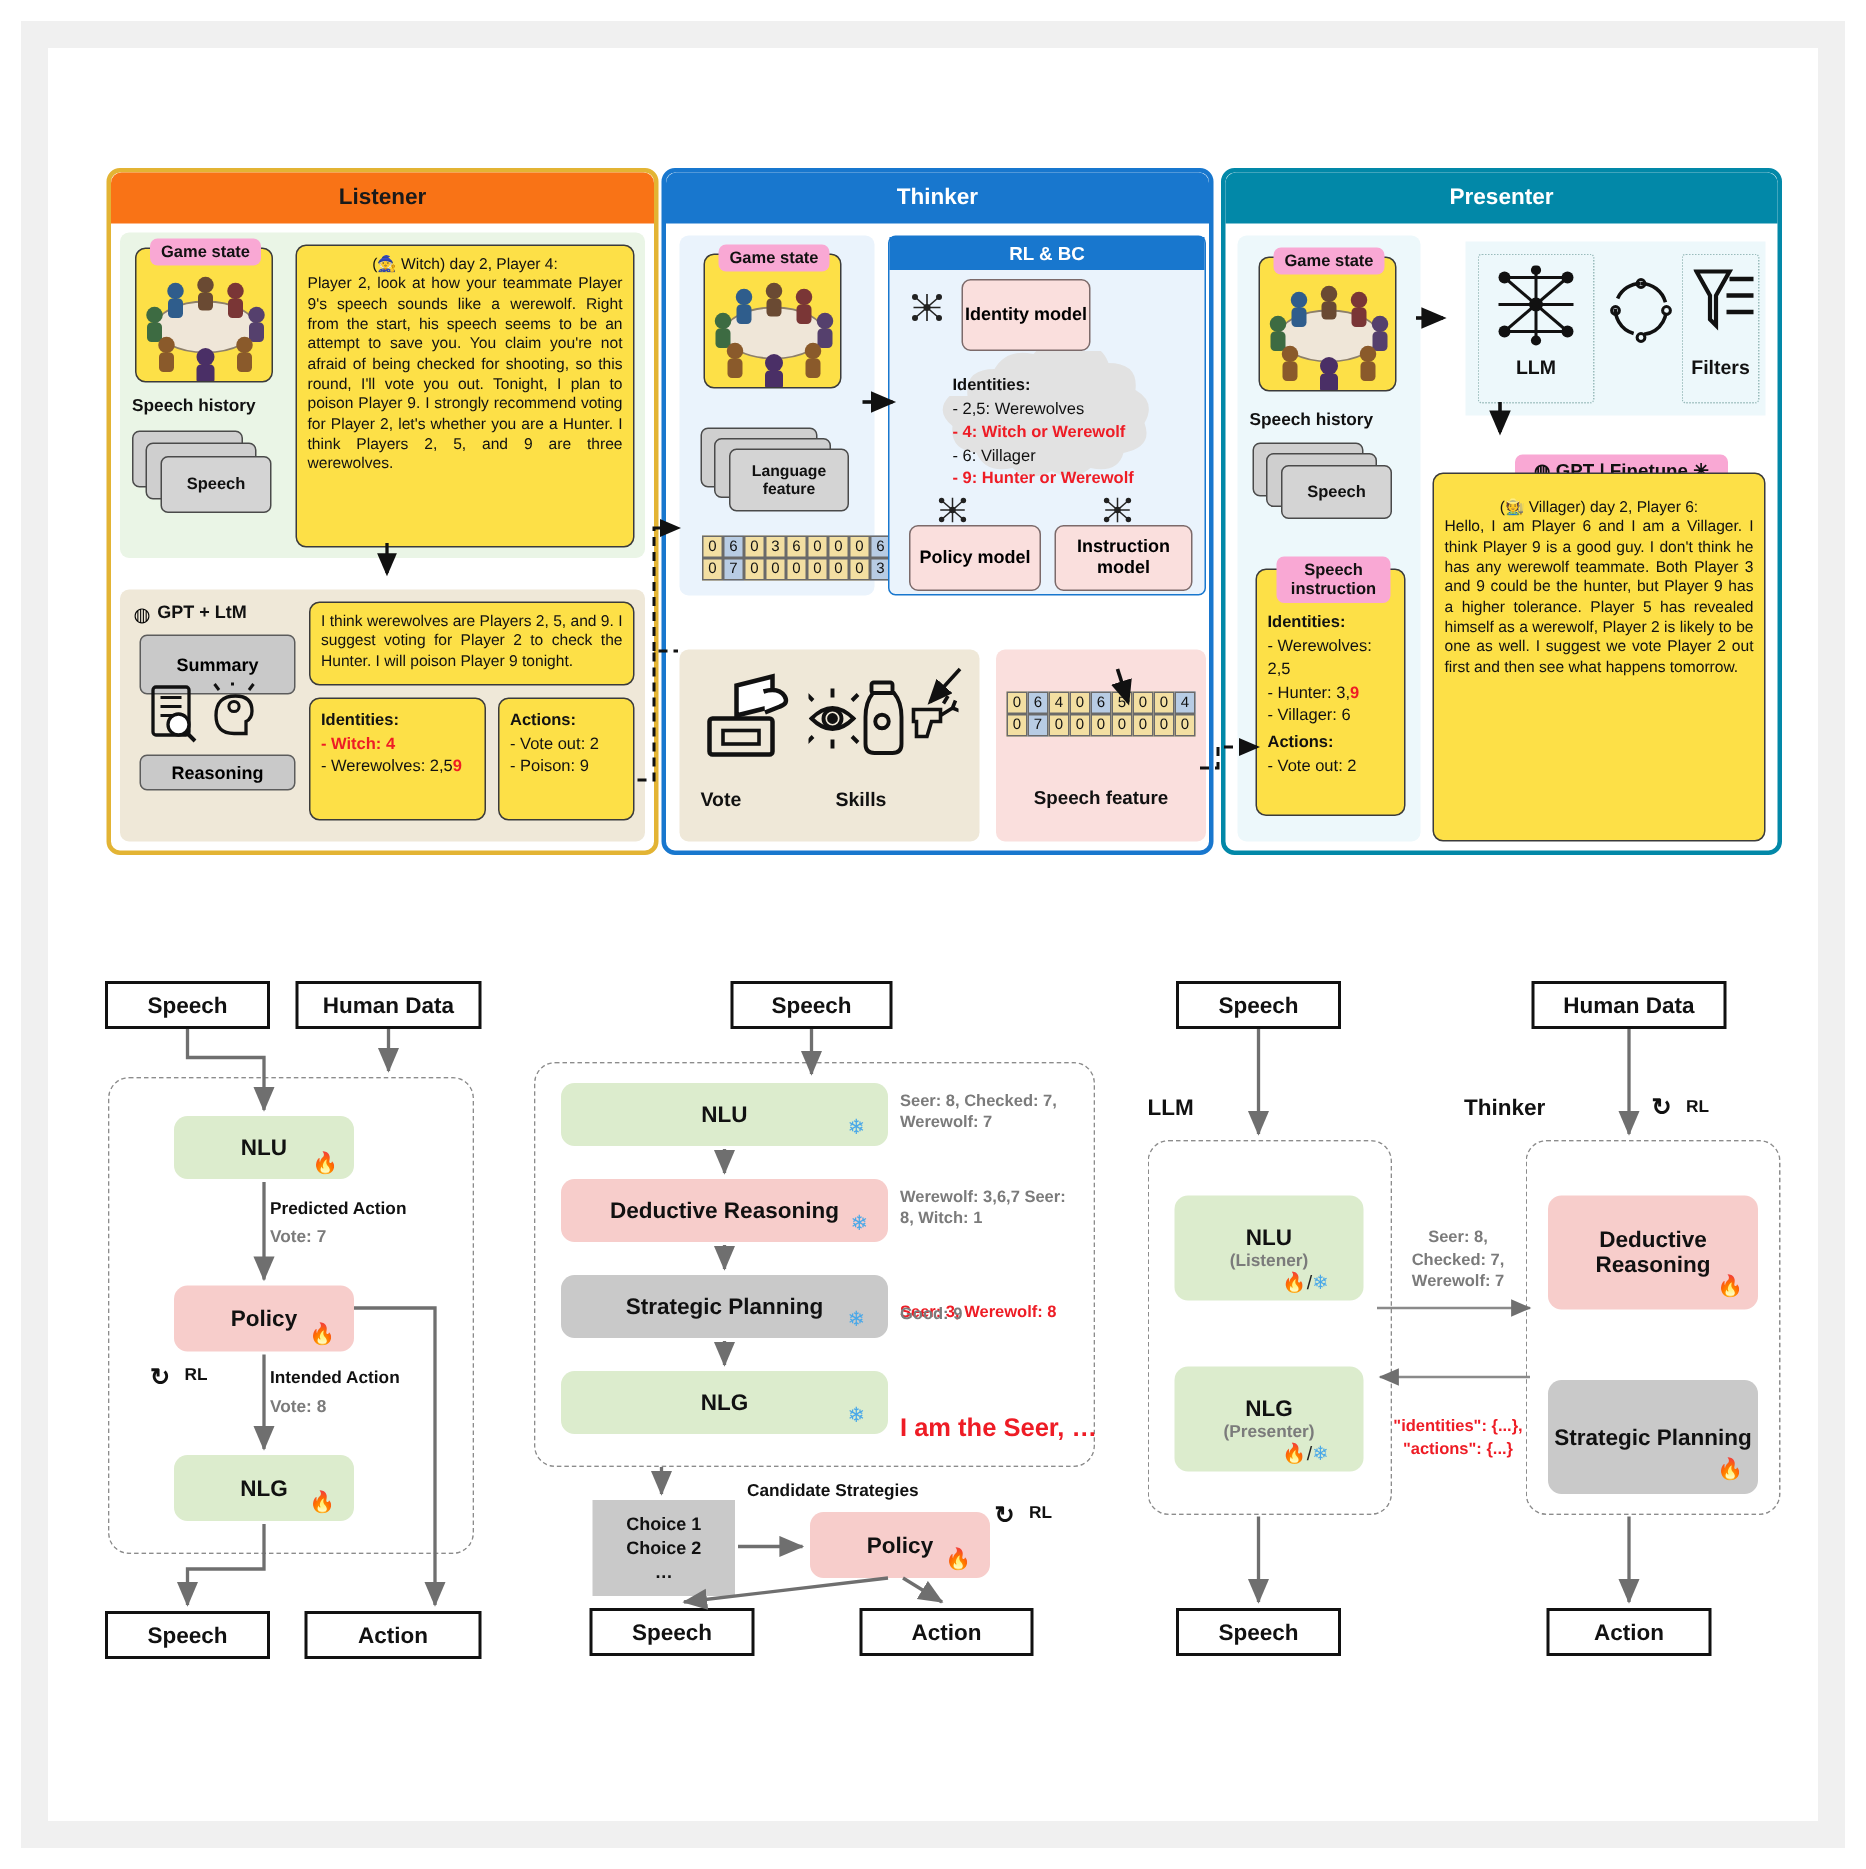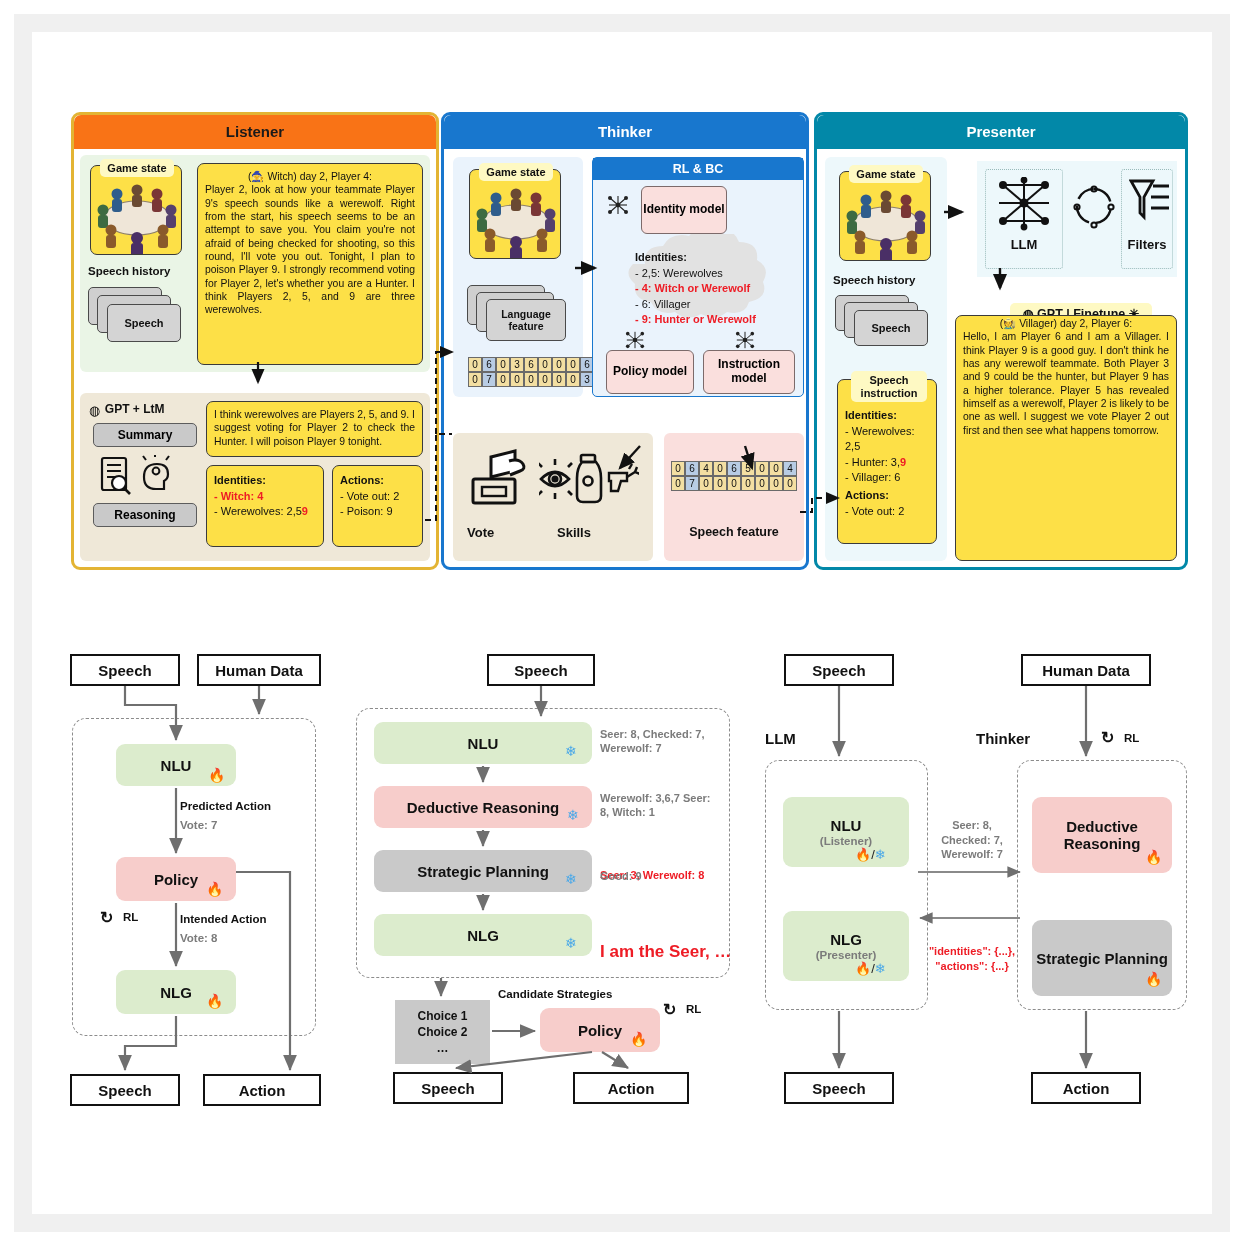--- a/index.html
+++ b/index.html
@@ -40,21 +40,21 @@
                      border: 3px solid #0288a8; }
   .panel.presenter .panel-hdr { background:#0288a8; }
 
   
   .greenbox { background:#eaf5e6; border-radius:6px; }
   .beigebox { background:#efe8d8; border-radius:6px; }
   .bluebox  { background:#eaf3fc; border-radius:6px; }
   .lbluebox { background:#edf8fb; border-radius:6px; }
   .pinkbox  { background:#fadfdd; border-radius:6px; }
   .graytag  {
-    background:#fef9c3; border-radius:5px; text-align:center;
+    background:#f9a8d4; border-radius:5px; text-align:center;
     font-weight:bold; font-size:11px; color:#111; padding:3px 6px;
   }
   .wbox {
     background:#fde047; border:1.6px solid #3b3b3b; border-radius:7px;
   }
   .speechtext {
     font-size:10.4px; line-height:1.28; text-align:justify; color:#111;
     padding:6px 7px;
   }
   .speechtext .firstline { text-align:center; display:block; }
@@ -171,21 +171,21 @@
       <span>Player 2, look at how your teammate Player 9's speech sounds like a werewolf. Right from the start, his speech seems to be an attempt to save you. You claim you're not afraid of being checked for shooting, so this round, I'll vote you out. Tonight, I plan to poison Player 9. I strongly recommend voting for Player 2, let's whether you are a Hunter. I think Players 2, 5, and 9 are three werewolves.</span>
     </div>
   </div>
 
   <div class="beigebox abs" style="left:6px; top:278px; width:350px; height:168px;padding-left:13px;">
 
     <div class="abs" style="left:9px; top:8px; width:116px;">
       <span style="font-size:13px;">◍</span>
       <span style="font-size:12px; font-weight:bold; color:#111; vertical-align:2px;">GPT + LtM</span>
     </div>
-    <div class="abs" style="left:13px; top:30px; width:104px; height:24px; background:#c9c9c9; border:1.3px solid #5c5c5c; border-radius:5px; display:flex; align-items:center; justify-content:center; font-size:12px; font-weight:bold;">Summary</div>
+    <div class="abs" style="left:13px; top:30px; width:104px; height:40px; background:#c9c9c9; border:1.3px solid #5c5c5c; border-radius:5px; display:flex; align-items:center; justify-content:center; font-size:12px; font-weight:bold;">Summary</div>
     <div class="abs" style="left:18px; top:62px; width:95px; height:42px;">
       <svg width="95" height="42" viewBox="0 0 95 42">
         <rect x="4" y="3" width="24" height="32" rx="2" fill="none" stroke="#111" stroke-width="2.2"></rect>
         <line x1="9" y1="10" x2="23" y2="10" stroke="#111" stroke-width="2"></line>
         <line x1="9" y1="16" x2="23" y2="16" stroke="#111" stroke-width="2"></line>
         <line x1="9" y1="22" x2="18" y2="22" stroke="#111" stroke-width="2"></line>
         <circle cx="21" cy="28" r="7" fill="#fff" stroke="#111" stroke-width="2.2"></circle>
         <line x1="26" y1="33" x2="32" y2="39" stroke="#111" stroke-width="2.6"></line>
         <path d="M58 34 q-12 0 -12 -12 q0 -13 13 -13 q11 0 11 10 q0 5 -4 7 l0 8 z" fill="none" stroke="#111" stroke-width="2.2"></path>
         <g stroke="#111" stroke-width="2">
@@ -508,21 +508,21 @@
       <line x1="22" y1="31" x2="40" y2="31" stroke="#111" stroke-width="3"></line>
     </svg>
     <div class="abs" style="left:144px; top:76px; width:52px; text-align:center; font-size:13px; font-weight:bold; color:#111;">Filters</div>
   </div>
 
   <div class="graytag abs" style="left:193px; top:188px; width:142px; height:22px; line-height:16px; font-size:12.5px;">
     <span>◍</span>
     <span>GPT | Finetune</span>
     <span>✳</span>
   </div>
-  <div class="wbox abs speechtext" style="left:138px; top:200px; width:222px; height:246px; padding-top:1px;">
+  <div class="wbox abs speechtext" style="left:138px; top:200px; width:222px; height:246px; padding-top:16px;">
     <span class="firstline">(🧑‍🌾 Villager)  day 2, Player 6:</span>
     <span>Hello, I am Player 6 and I am a Villager. I think Player 9 is a good guy. I don't think he has any werewolf teammate. Both Player 3 and 9 could be the hunter, but Player 9 has a higher tolerance. Player 5 has revealed himself as a werewolf, Player 2 is likely to be one as well. I suggest we vote Player 2 out first and then see what happens tomorrow.</span>
   </div>
 </div>
 
 <svg class="ov">
   <defs>
     <marker id="ahd" markerWidth="8" markerHeight="8" refX="6" refY="3" orient="auto">
       <path d="M0,0 L7,3 L0,6 Z" fill="#111"></path>
     </marker>

